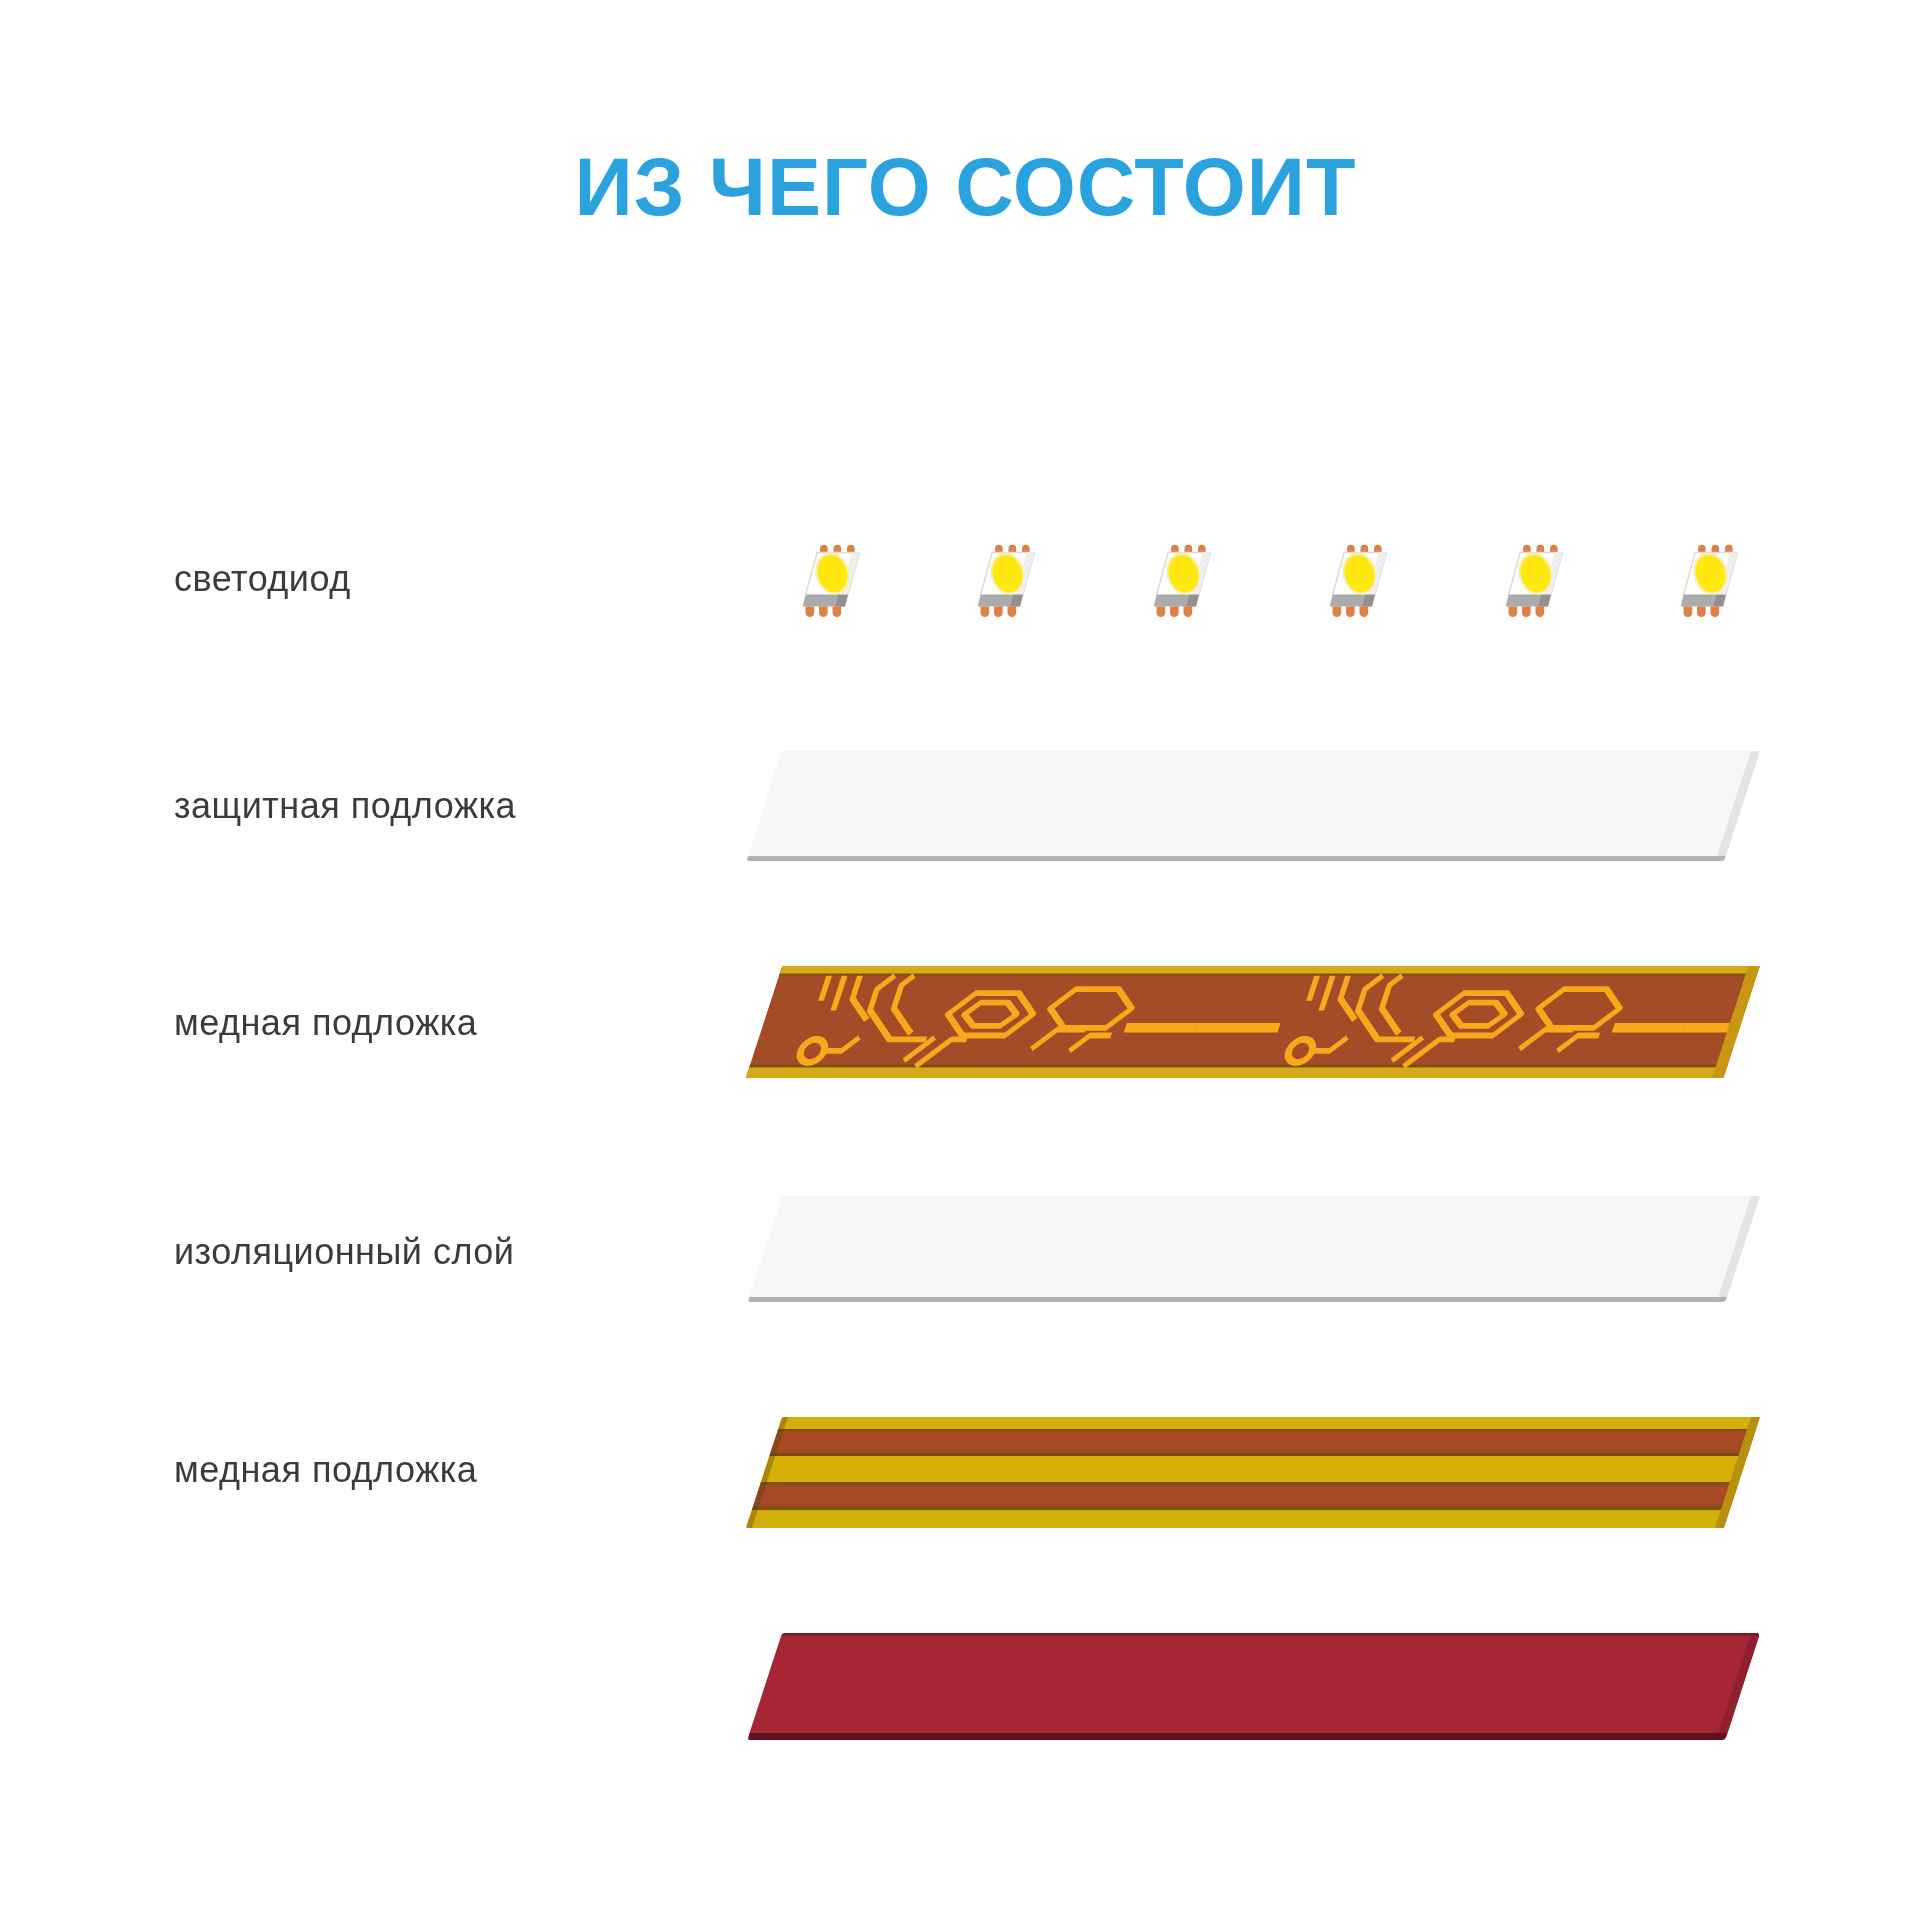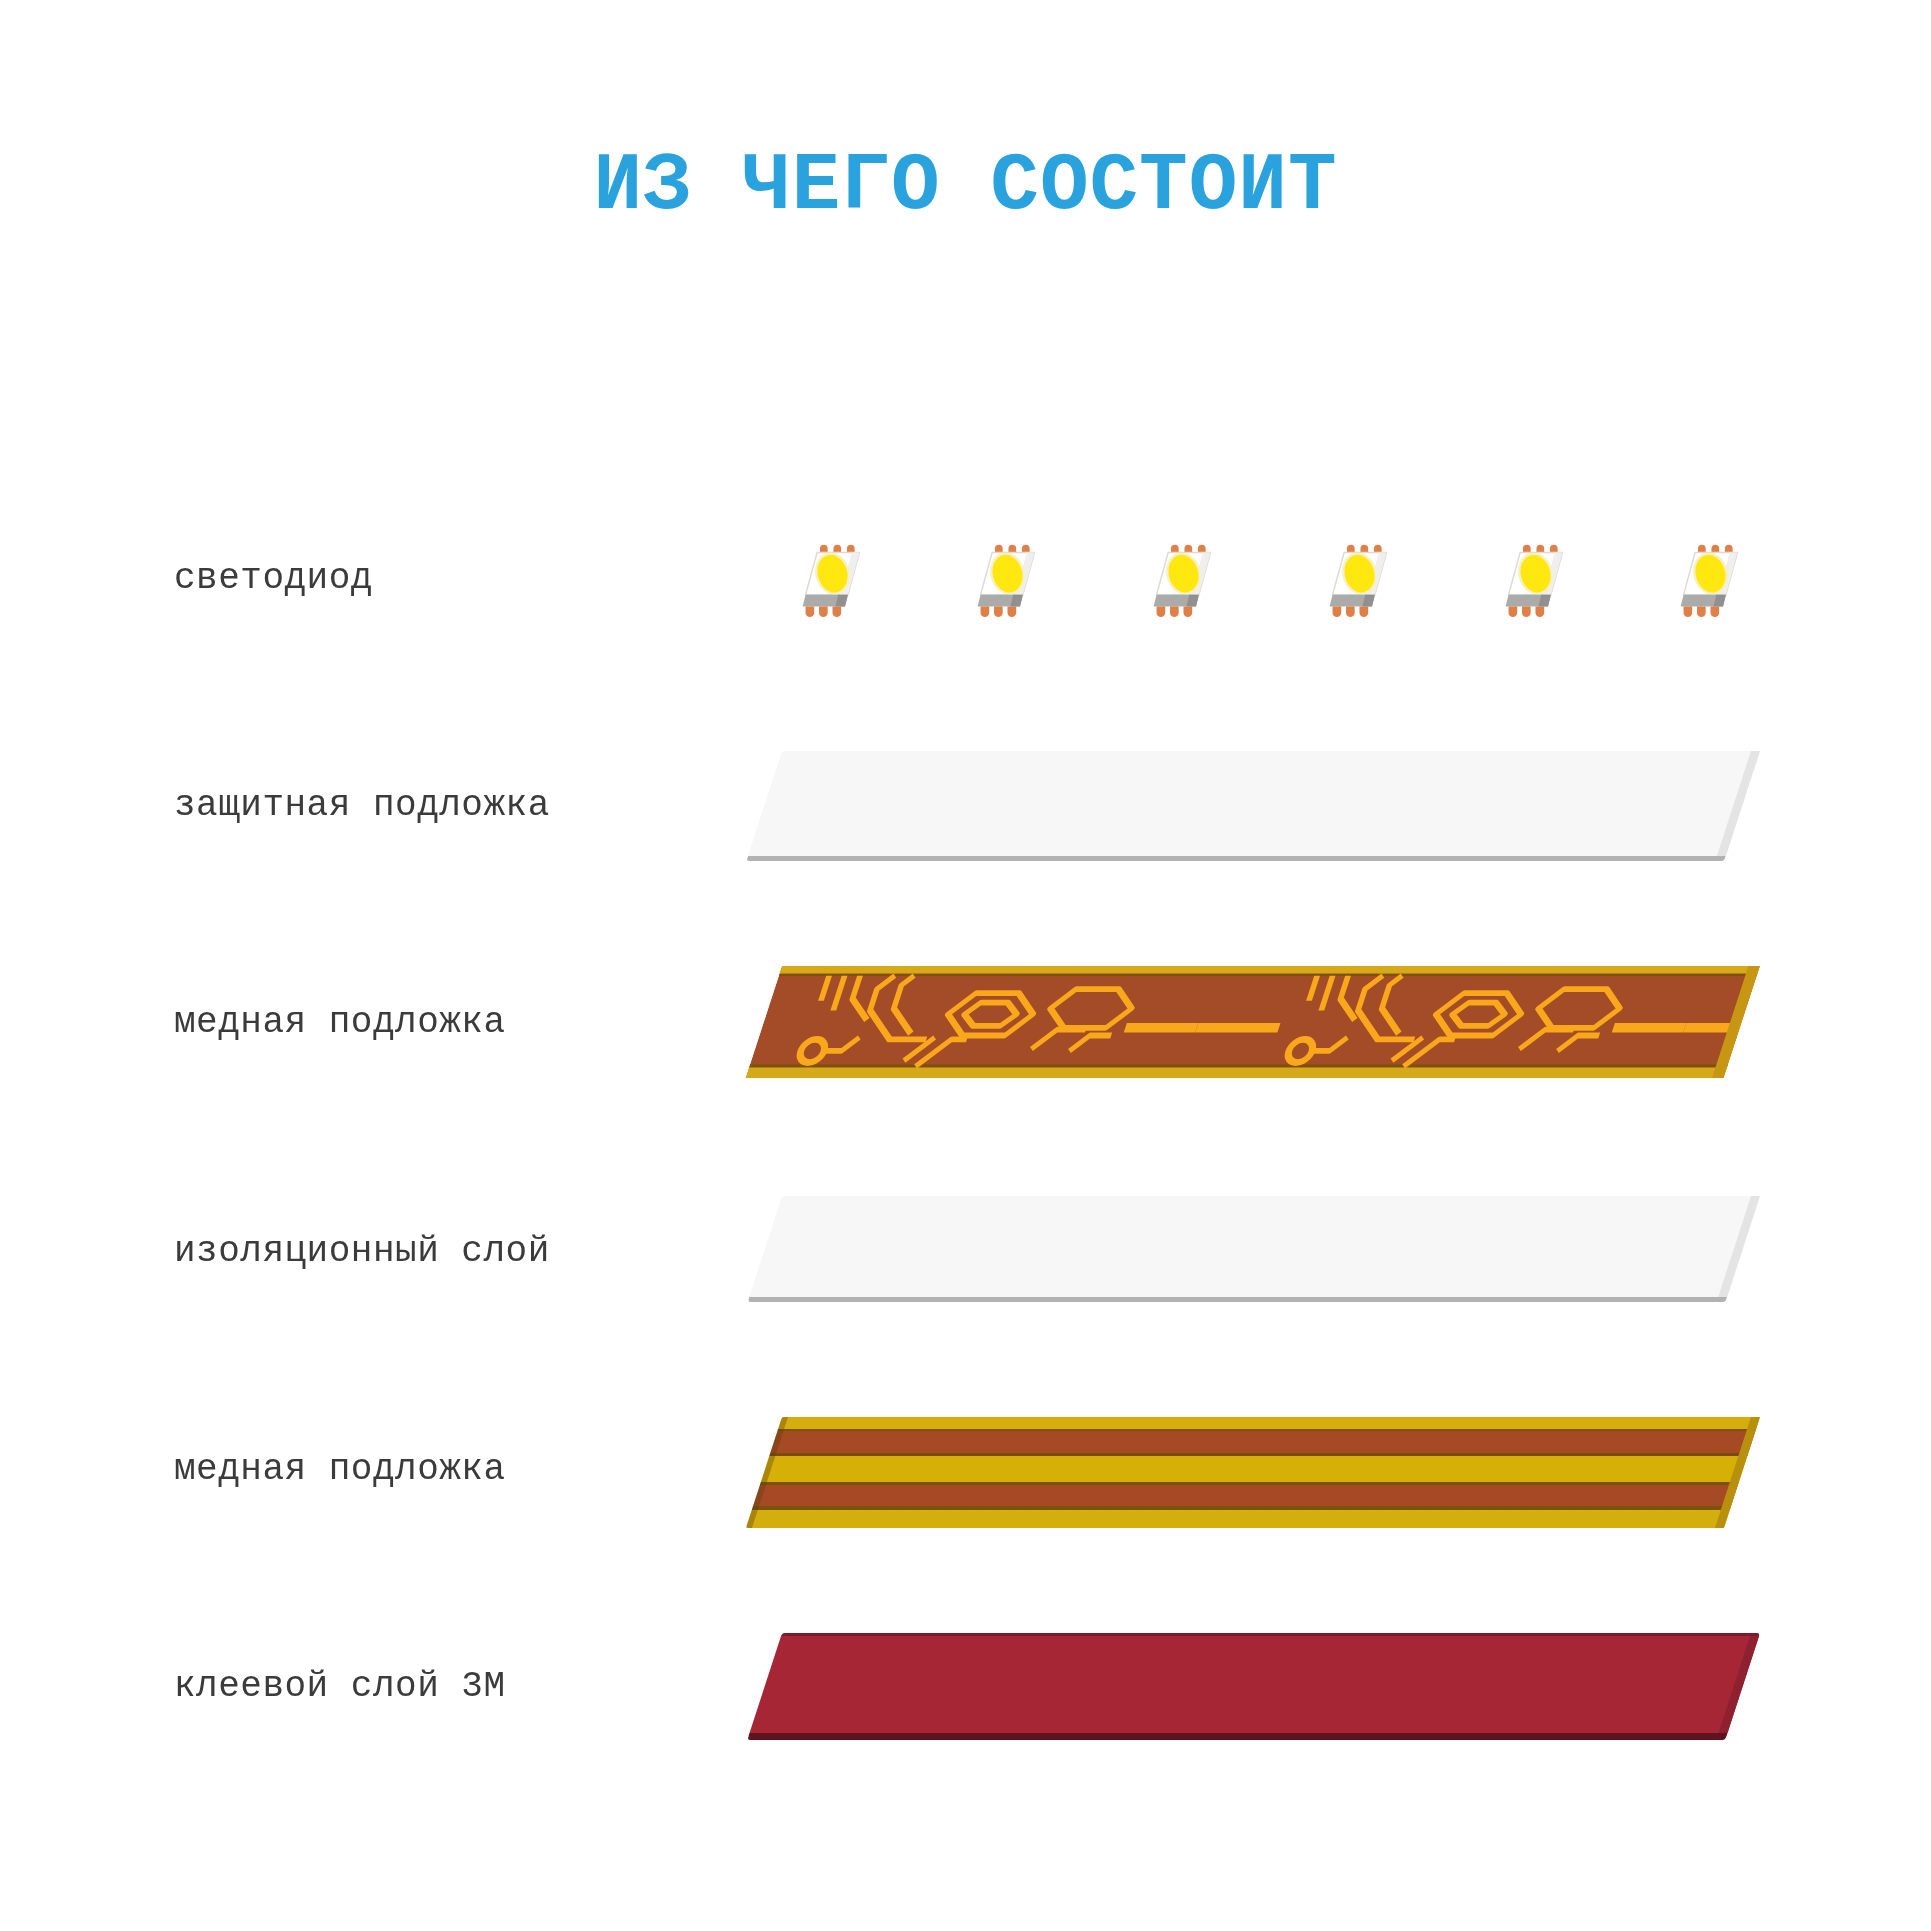--- a/index.html
+++ b/index.html
@@ -1,21 +1,21 @@
 <!DOCTYPE html>
 <html><head>
 <meta charset="utf-8">
 <style>
   html,body{margin:0;padding:0;background:#ffffff;}
   #canvas{
     position:relative;
     width:1931px;height:1931px;
     background:#ffffff;
     overflow:hidden;
-    font-family:Liberation Mono, monospace;
+    font-family:Liberation Sans, sans-serif;
   }
   
   #title{
     position:absolute;top:137px;left:0;width:1931px;
     text-align:center;
     color:#2aa2de;
     font-weight:bold;
     font-size:81px;
     line-height:100px;
     letter-spacing:1px;
@@ -79,21 +79,20 @@
 
   <div id="title">
     <div>ИЗ ЧЕГО СОСТОИТ</div>
   </div>
 
   <div class="row-label" style="top:546px">светодиод</div>
   <div class="row-label" style="top:773px">защитная подложка</div>
   <div class="row-label" style="top:990px">медная подложка</div>
   <div class="row-label" style="top:1219px">изоляционный слой</div>
   <div class="row-label" style="top:1437px">медная подложка</div>
-  <div class="row-label" style="top:1654px">клеевой слой 3М</div>
 
   <div id="led-row">
     <span class="led" style="left:794px">
 <svg viewBox="0 0 80 84">
   <g fill="#df8049">
     <path d="M27 17 v-5 a4 4 0 0 1 8 0 v5 z"></path>
     <path d="M41 17 v-5 a4 4 0 0 1 8 0 v5 z"></path>
     <path d="M55 17 v-5 a4 4 0 0 1 8 0 v5 z"></path>
   </g>
   <polygon points="24,16 68,16 56,60 12,60" fill="#ffffff" stroke="#ded9d2" stroke-width="1.5"></polygon>

